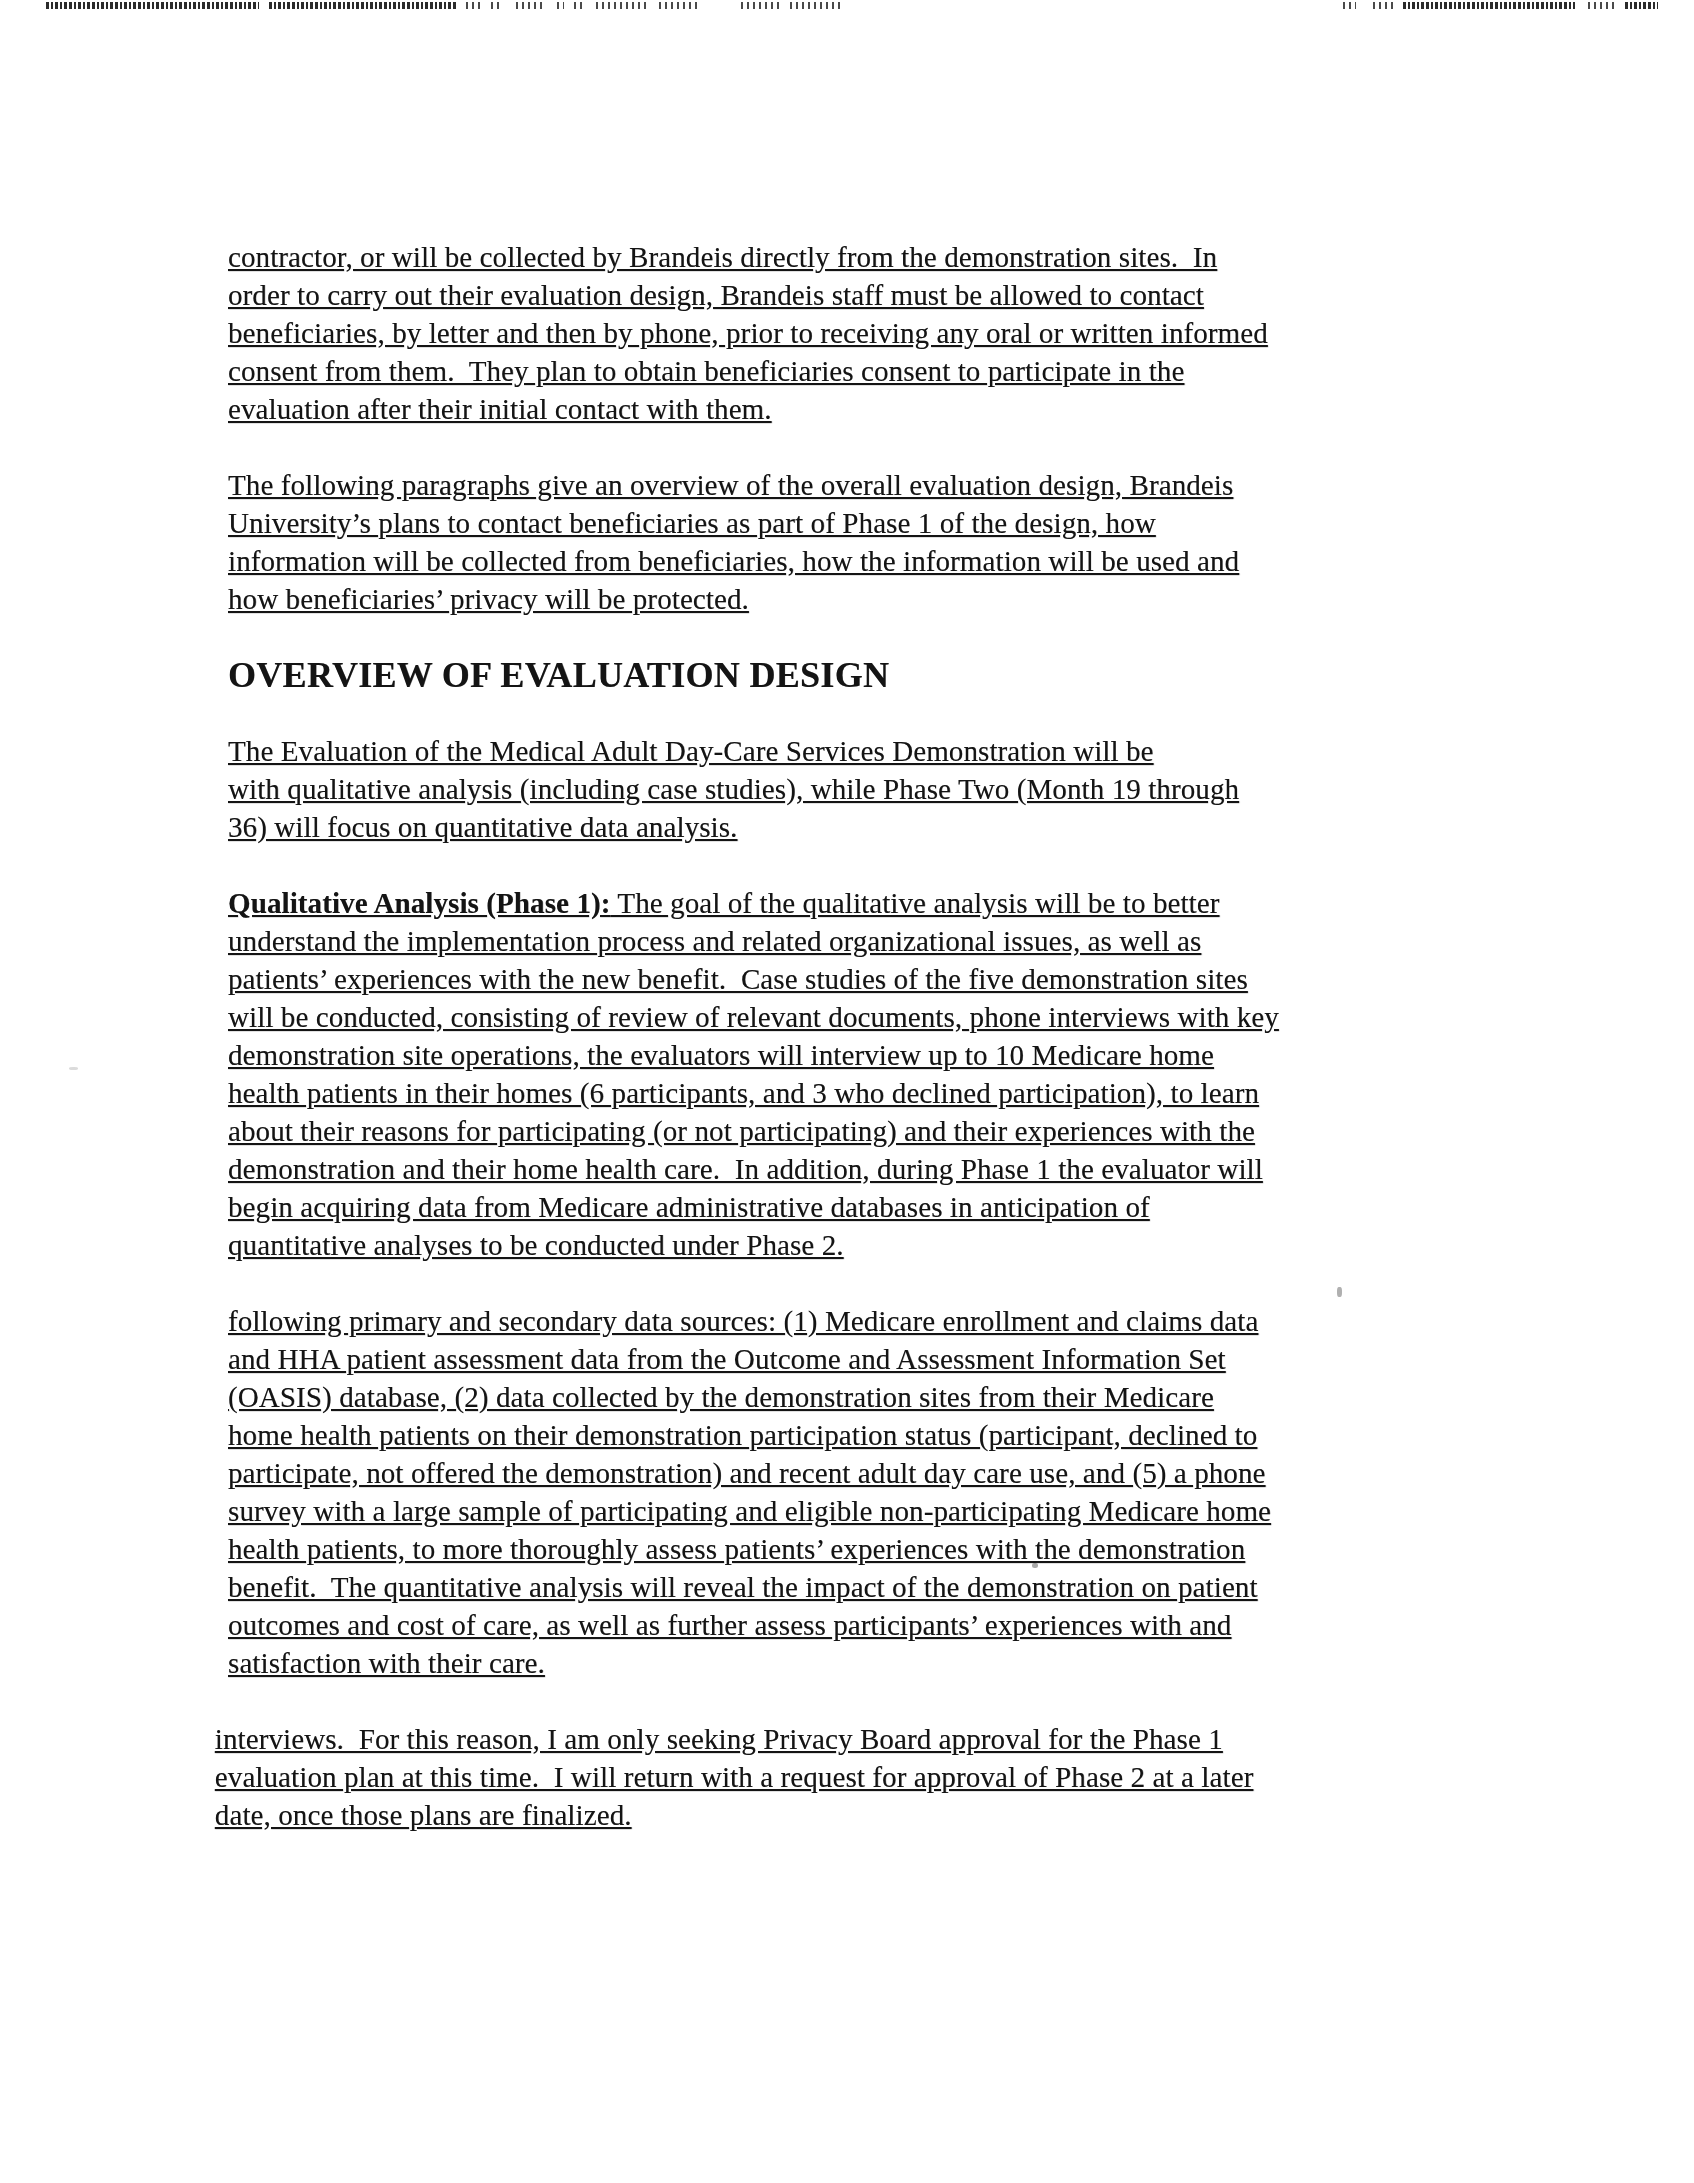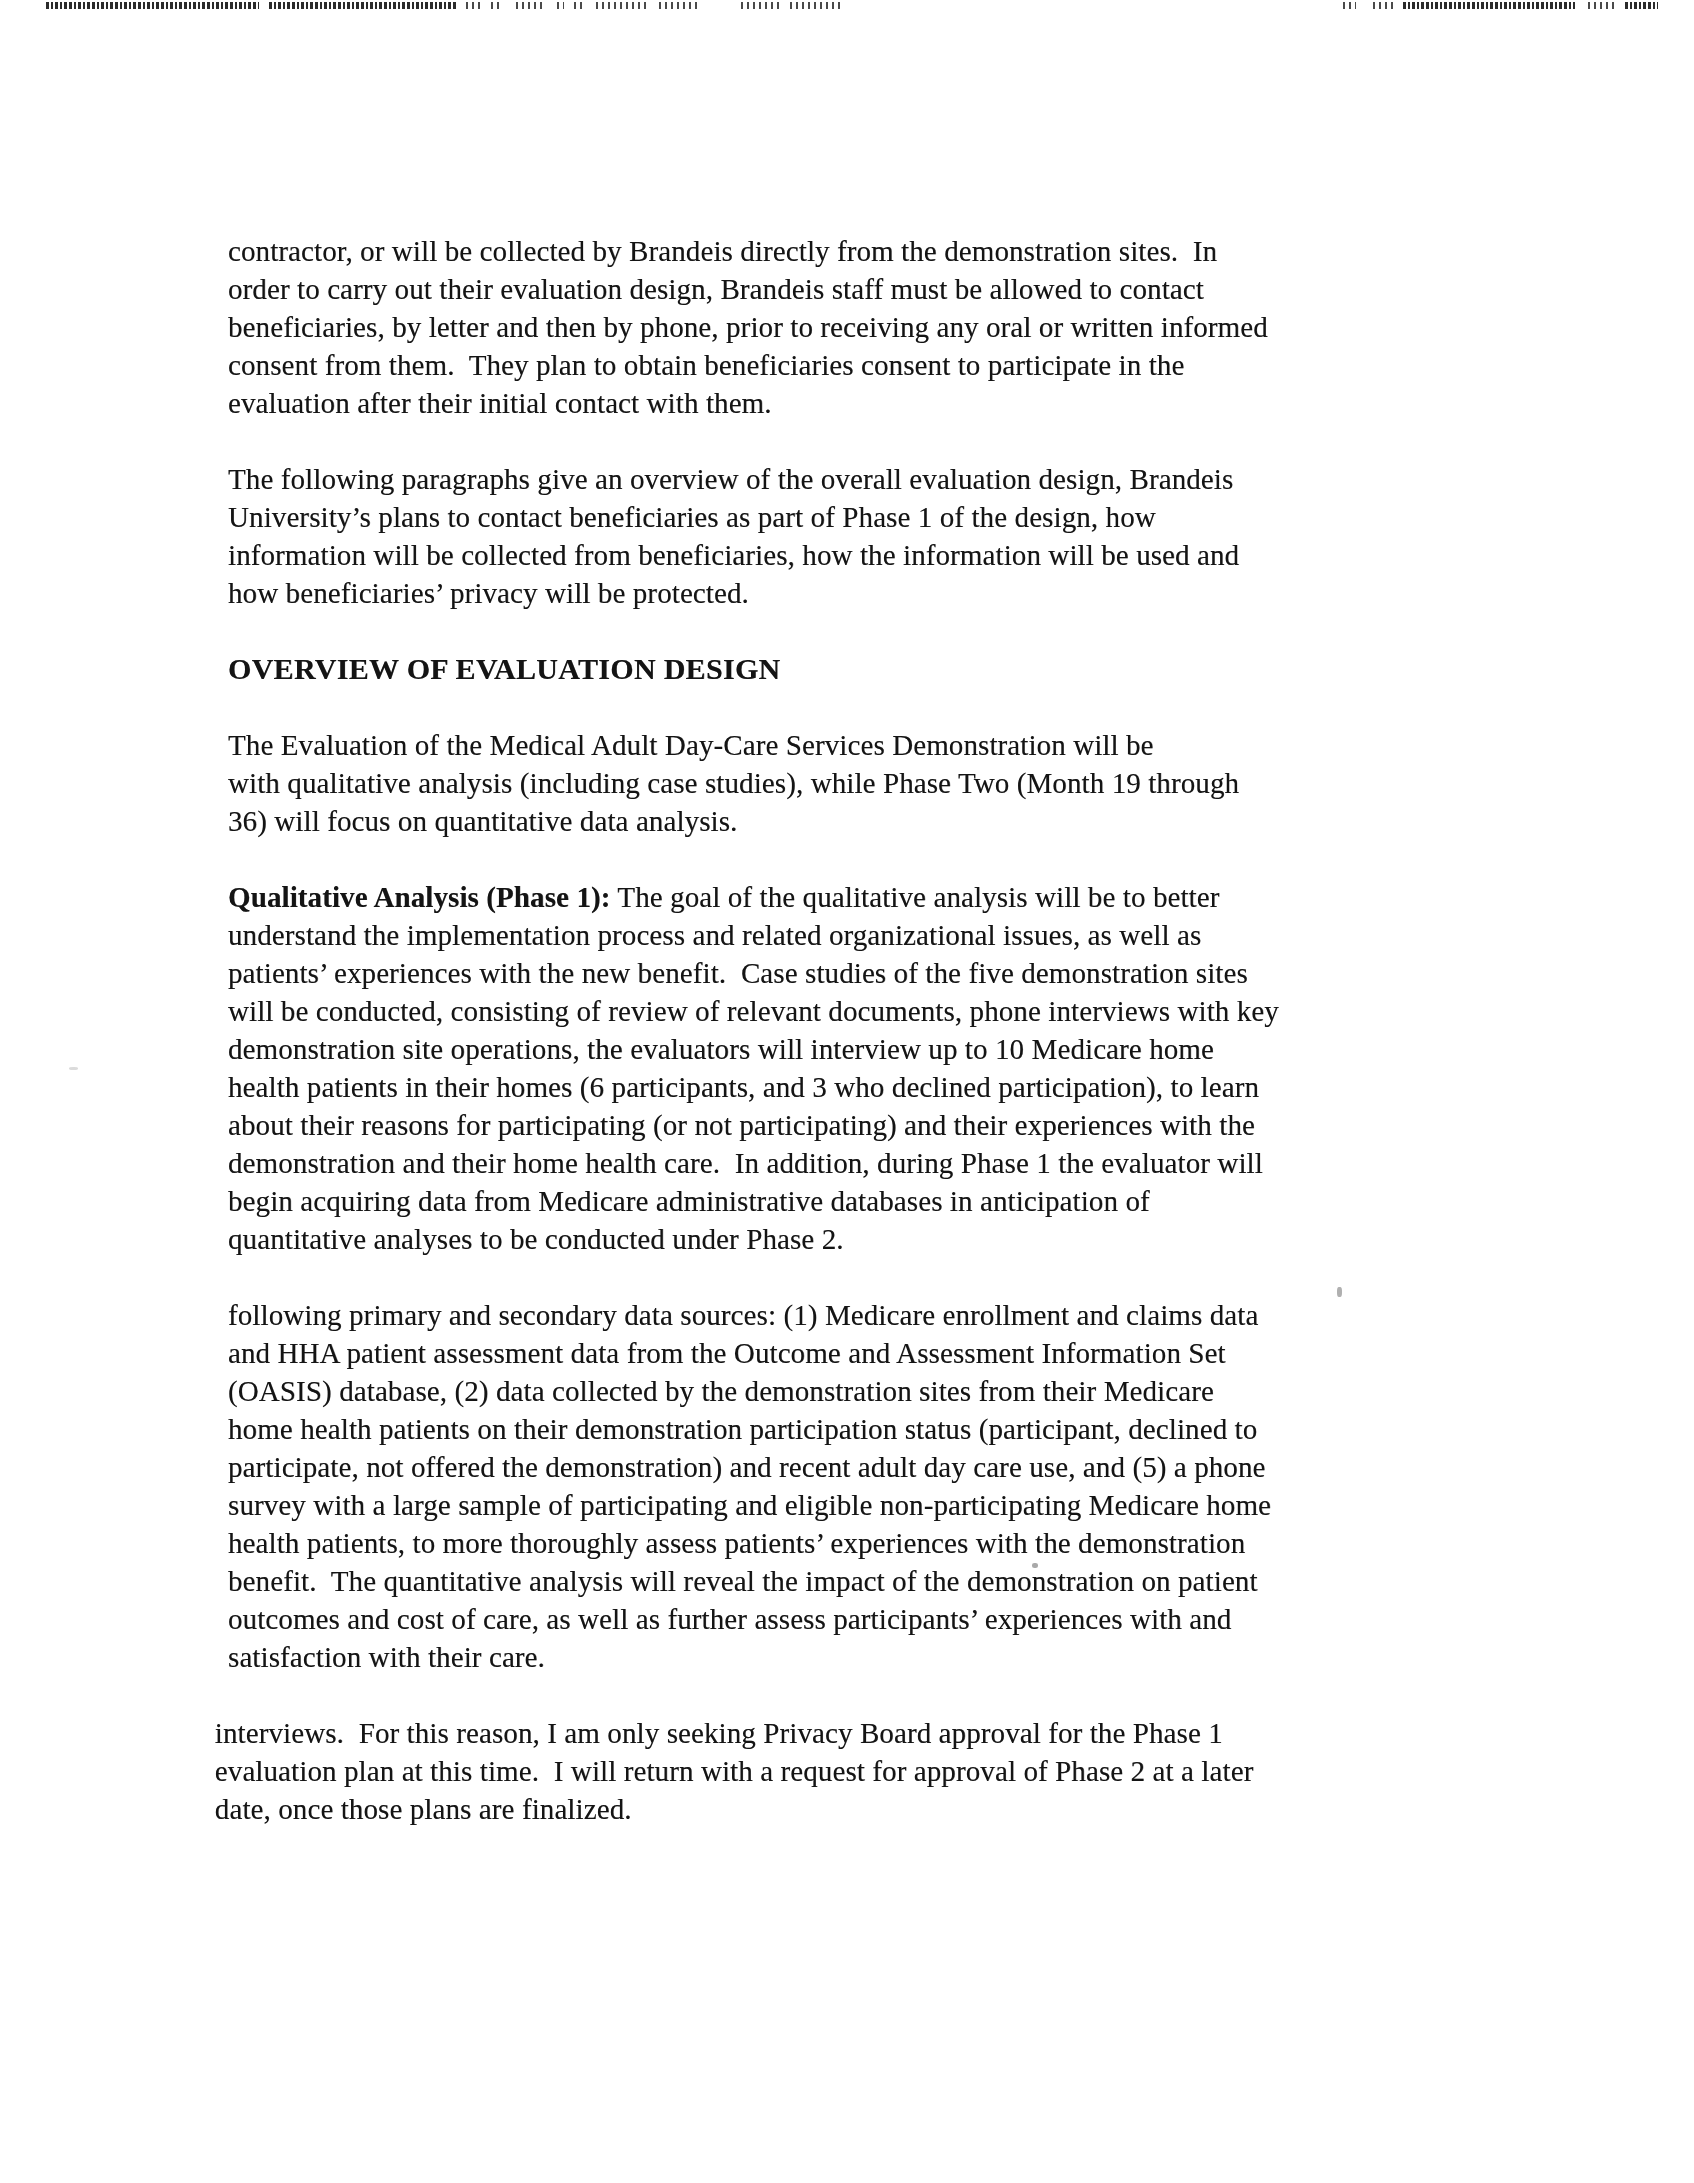--- a/index.html
+++ b/index.html
@@ -15,32 +15,33 @@
     overflow: hidden;
     font-family: "Liberation Serif", "DejaVu Serif", serif;
     color: #141414;
   }
   .content {
     position: absolute;
     left: 228px;
     top: 224px;
   }
   .para {
-    margin: 8px 0 38px 0;
+    margin: 14px 0 38px 0;
+    text-decoration: underline;
   }
   .line {
     font-size: 29px;
     line-height: 38px;
     white-space: pre;
     letter-spacing: 0.1px;
     text-shadow: 0.3px 0.3px 0.3px rgba(25,25,25,0.45);
   }
   .line b { font-weight: bold; }
   .heading {
-    font-size: 30px;
+    font-size: 36px;
     line-height: 38px;
     font-weight: bold;
     letter-spacing: 0.3px;
     margin: 0 0 38px 0;
     white-space: pre;
     text-shadow: 0.3px 0.3px 0.3px rgba(25,25,25,0.5);
   }
   .shift-left { margin-left: -13.2px; }
   .noise {
     position: absolute;

